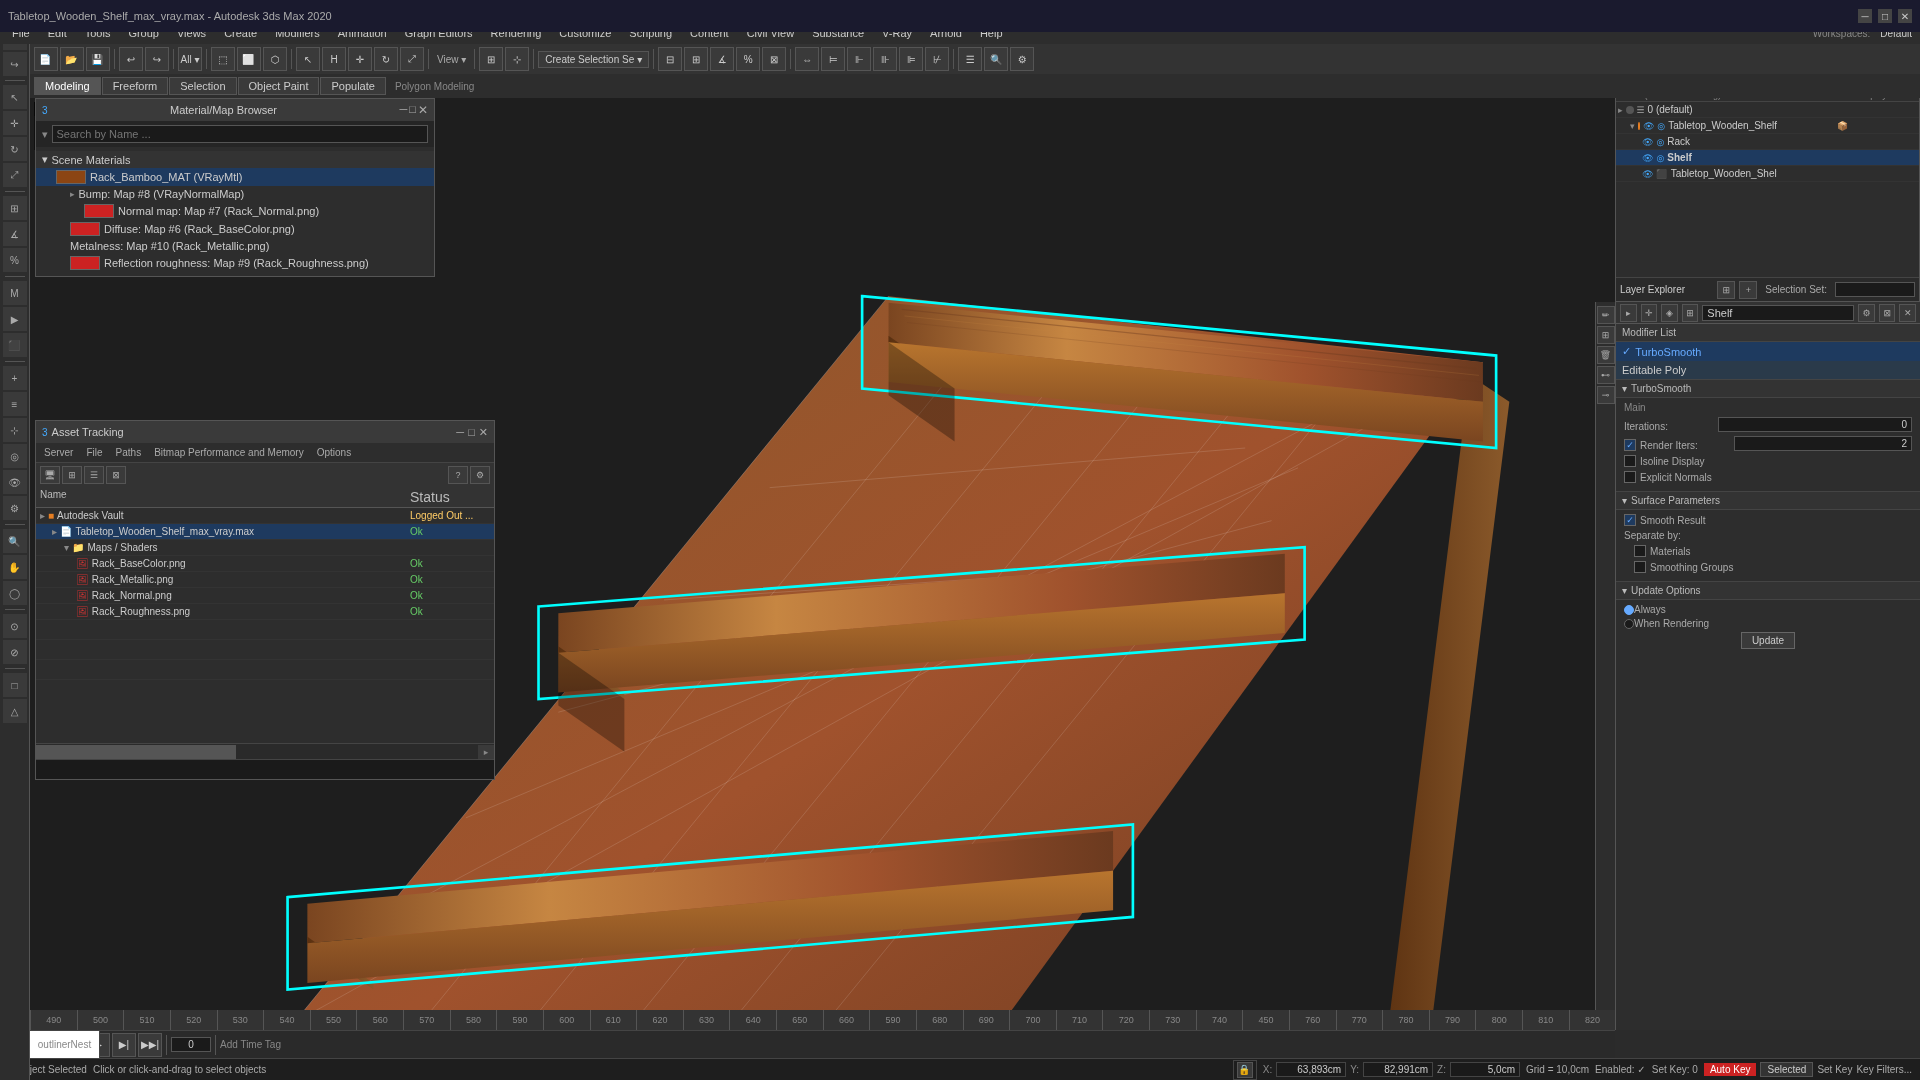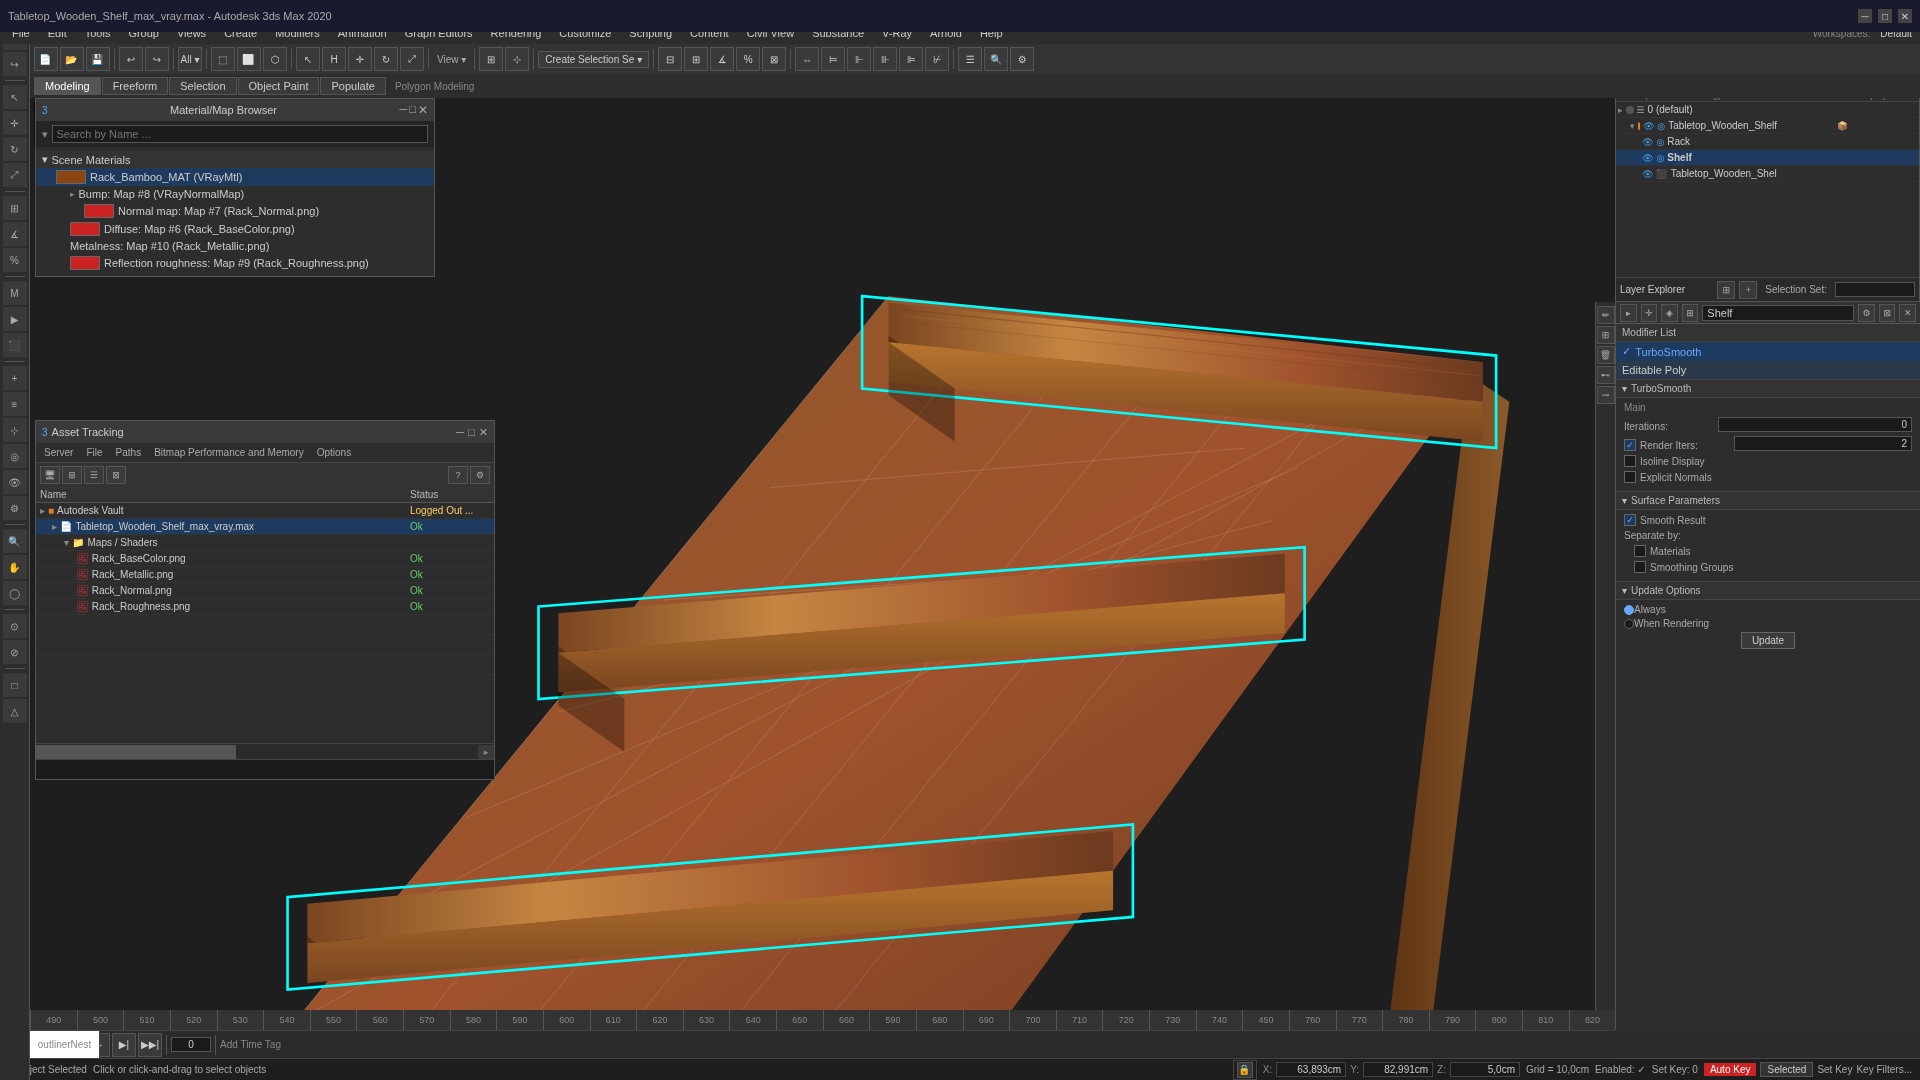--- a/index.html
+++ b/index.html
@@ -284,21 +284,21 @@
       flex: 1;
       overflow-y: auto;
     }
     .asset-table-header {
       display: flex;
       background: #333;
       border-bottom: 1px solid #555;
       padding: 2px 4px;
     }
     .asset-col-name { flex: 1; font-size: 10px; color: #bbb; }
-    .asset-col-status { width: 80px; font-size: 10px; color: #bbb; }
+    .asset-col-status { width: 80px; font-size: 14px; color: #bbb; }
     .asset-row {
       display: flex;
       padding: 2px 4px;
       align-items: center;
       border-bottom: 1px solid #333;
       font-size: 10px;
       color: #ccc;
     }
     .asset-row.selected { background: #1e3a5f; }
     .asset-name { flex: 1; display: flex; align-items: center; gap: 3px; overflow: hidden; white-space: nowrap; }

